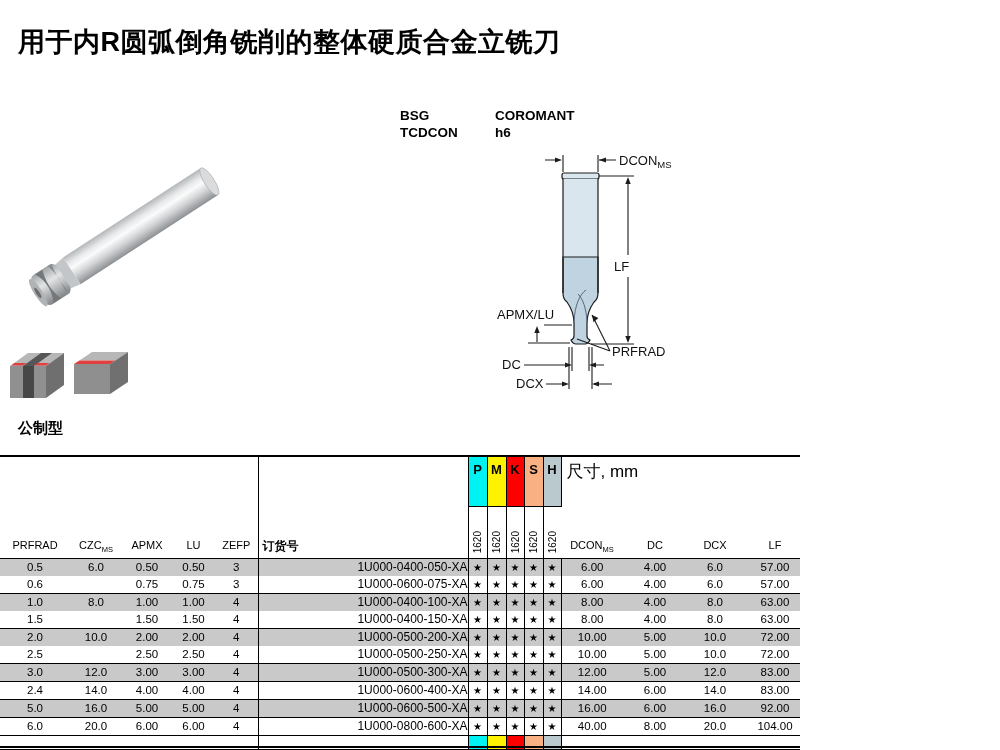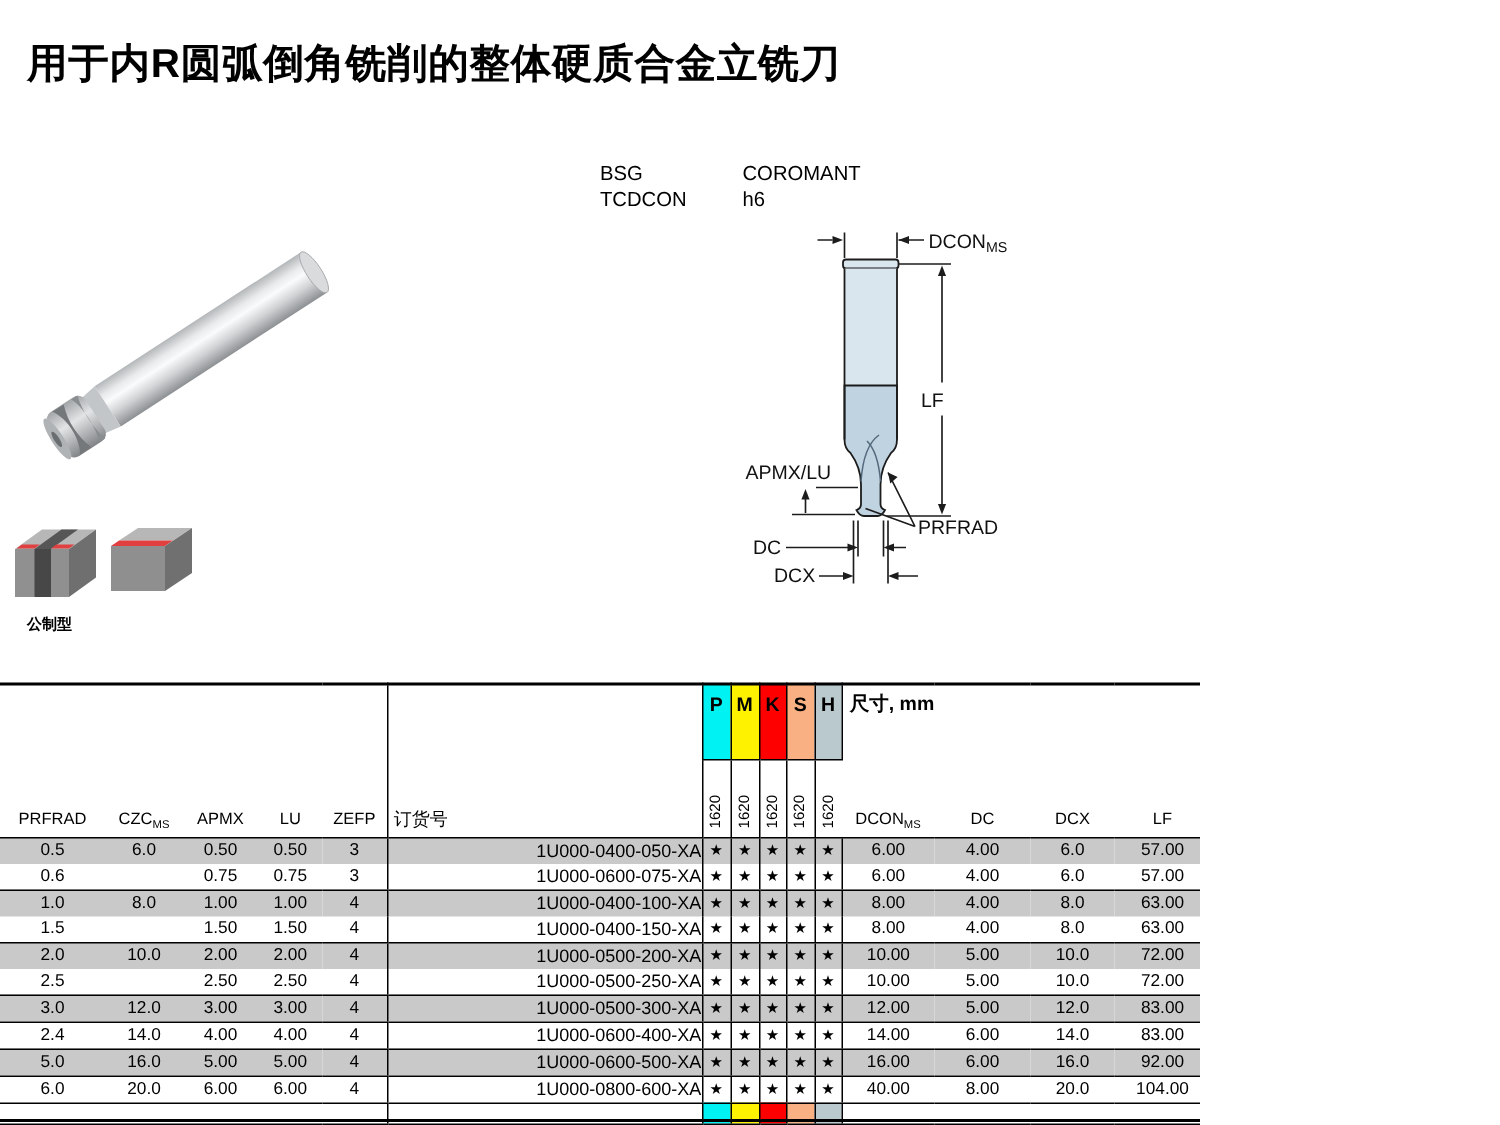--- a/index.html
+++ b/index.html
@@ -1,36 +1,36 @@
 <!DOCTYPE html>
 <html><head>
 <meta charset="utf-8">
 <style>
 html,body{margin:0;padding:0;}
 body{background:#fff;font-family:"Liberation Sans","DejaVu Sans",sans-serif;color:#000;}
 .page{position:relative;width:800px;height:750px;background:#fff;overflow:hidden;}
 .title{position:absolute;left:18px;top:24px;font-size:27px;font-weight:bold;letter-spacing:0.5px;}
 .subtitle{position:absolute;left:18px;top:86px;font-size:15px;font-weight:bold;}
-.specs{position:absolute;left:400px;top:107px;font-size:13.5px;font-weight:normal;line-height:17px;}
+.specs{position:absolute;left:400px;top:107px;font-size:13.5px;font-weight:bold;line-height:17px;}
 .specs .srow{display:flex;}
 .specs .lab{width:95px;}
-.section-title{position:absolute;left:18px;top:409px;font-size:10px;font-weight:bold;}
+.section-title{position:absolute;left:18px;top:419px;font-size:15px;font-weight:bold;}
 .photo{position:absolute;left:8px;top:148px;}
 .blocks{position:absolute;left:8px;top:348px;}
 .diagram{position:absolute;left:488px;top:143px;}
 .diagram text{font-size:13px;fill:#111;}
 table.cat{position:absolute;left:0;top:455px;width:1000px;border-collapse:collapse;table-layout:fixed;border-top:2px solid #000;font-size:11.5px;}
 th,td{padding:0;font-weight:normal;}
 tr.h1{height:50px;}
 tr.h2{height:52px;}
 thead th{border-bottom:1px solid #000;}
 .colhead{vertical-align:bottom;text-align:center;font-size:11px;padding-bottom:3px;}
-.order-head{vertical-align:bottom;text-align:left;padding:0 0 3px 4px;font-weight:normal;font-size:12px;border-left:1px solid #000;}
+.order-head{vertical-align:bottom;text-align:left;padding:0 0 3px 4px;font-weight:bold;font-size:12px;border-left:1px solid #000;}
 .mat-letter{border-left:1px solid #000;vertical-align:top;text-align:center;font-weight:bold;font-size:13px;padding-top:5px;}
-.size-head{border-left:1px solid #000;border-bottom:none !important;vertical-align:top;text-align:left;font-size:13px;padding:3px 0 0 5px;font-weight:bold;}
+.size-head{border-left:1px solid #000;border-bottom:none !important;vertical-align:top;text-align:left;font-size:17px;padding:3px 0 0 5px;font-weight:normal;}
 .grade{border-left:1px solid #000;vertical-align:bottom;text-align:center;}
 .vtext{writing-mode:vertical-rl;transform:rotate(180deg);font-size:10px;line-height:1.1;display:inline-block;padding-top:2px;}
 tbody td{height:17px;text-align:center;}
 td.order{text-align:right;padding-left:4px;border-left:1px solid #000;font-size:12px;}
 td.star{border-left:1px solid #000;font-size:10px;line-height:17px;}
 td.sec-start{border-left:1px solid #000;}
 tr.gray td{background:#c9c9c9;}
 tr.group-end td{border-bottom:1px solid #000;}
 tfoot td{height:13px;border-bottom:1px solid #000;}
 tfoot .order-band,tfoot .band-color,tfoot .sec-band{border-left:1px solid #000;}

